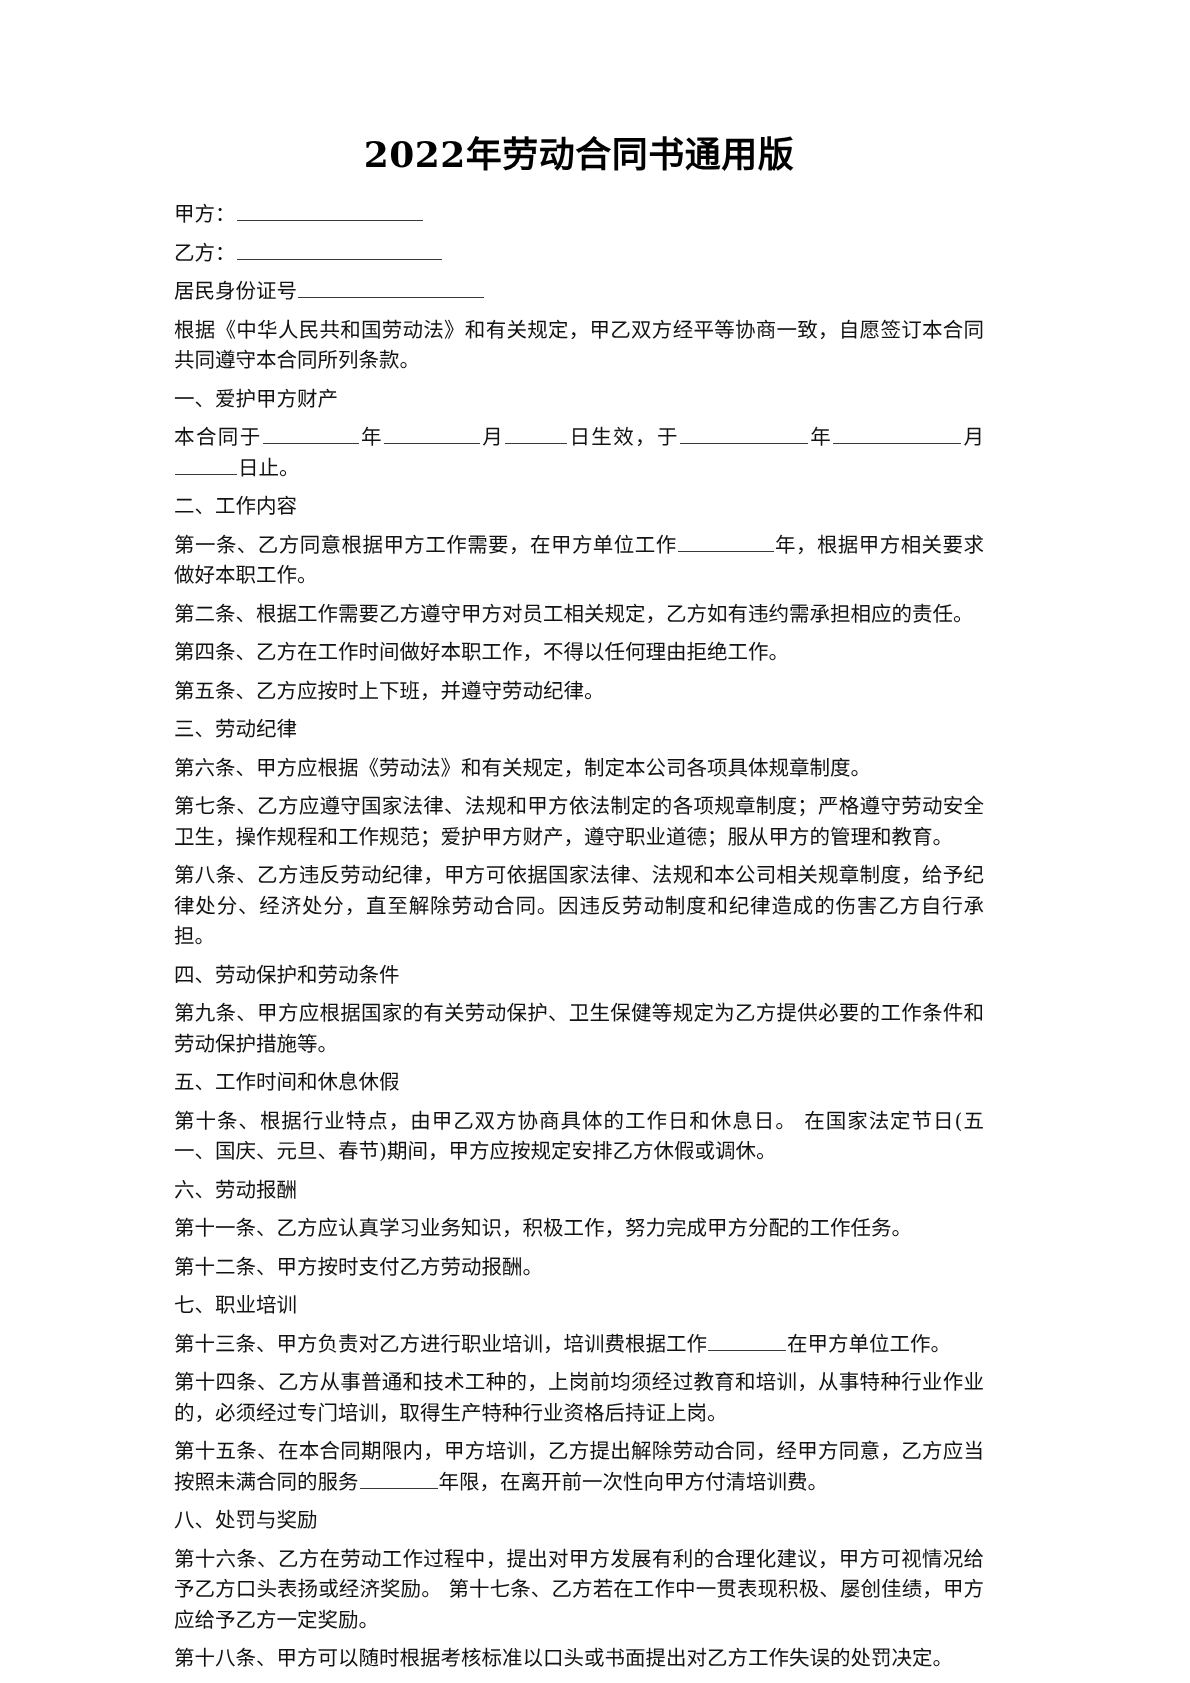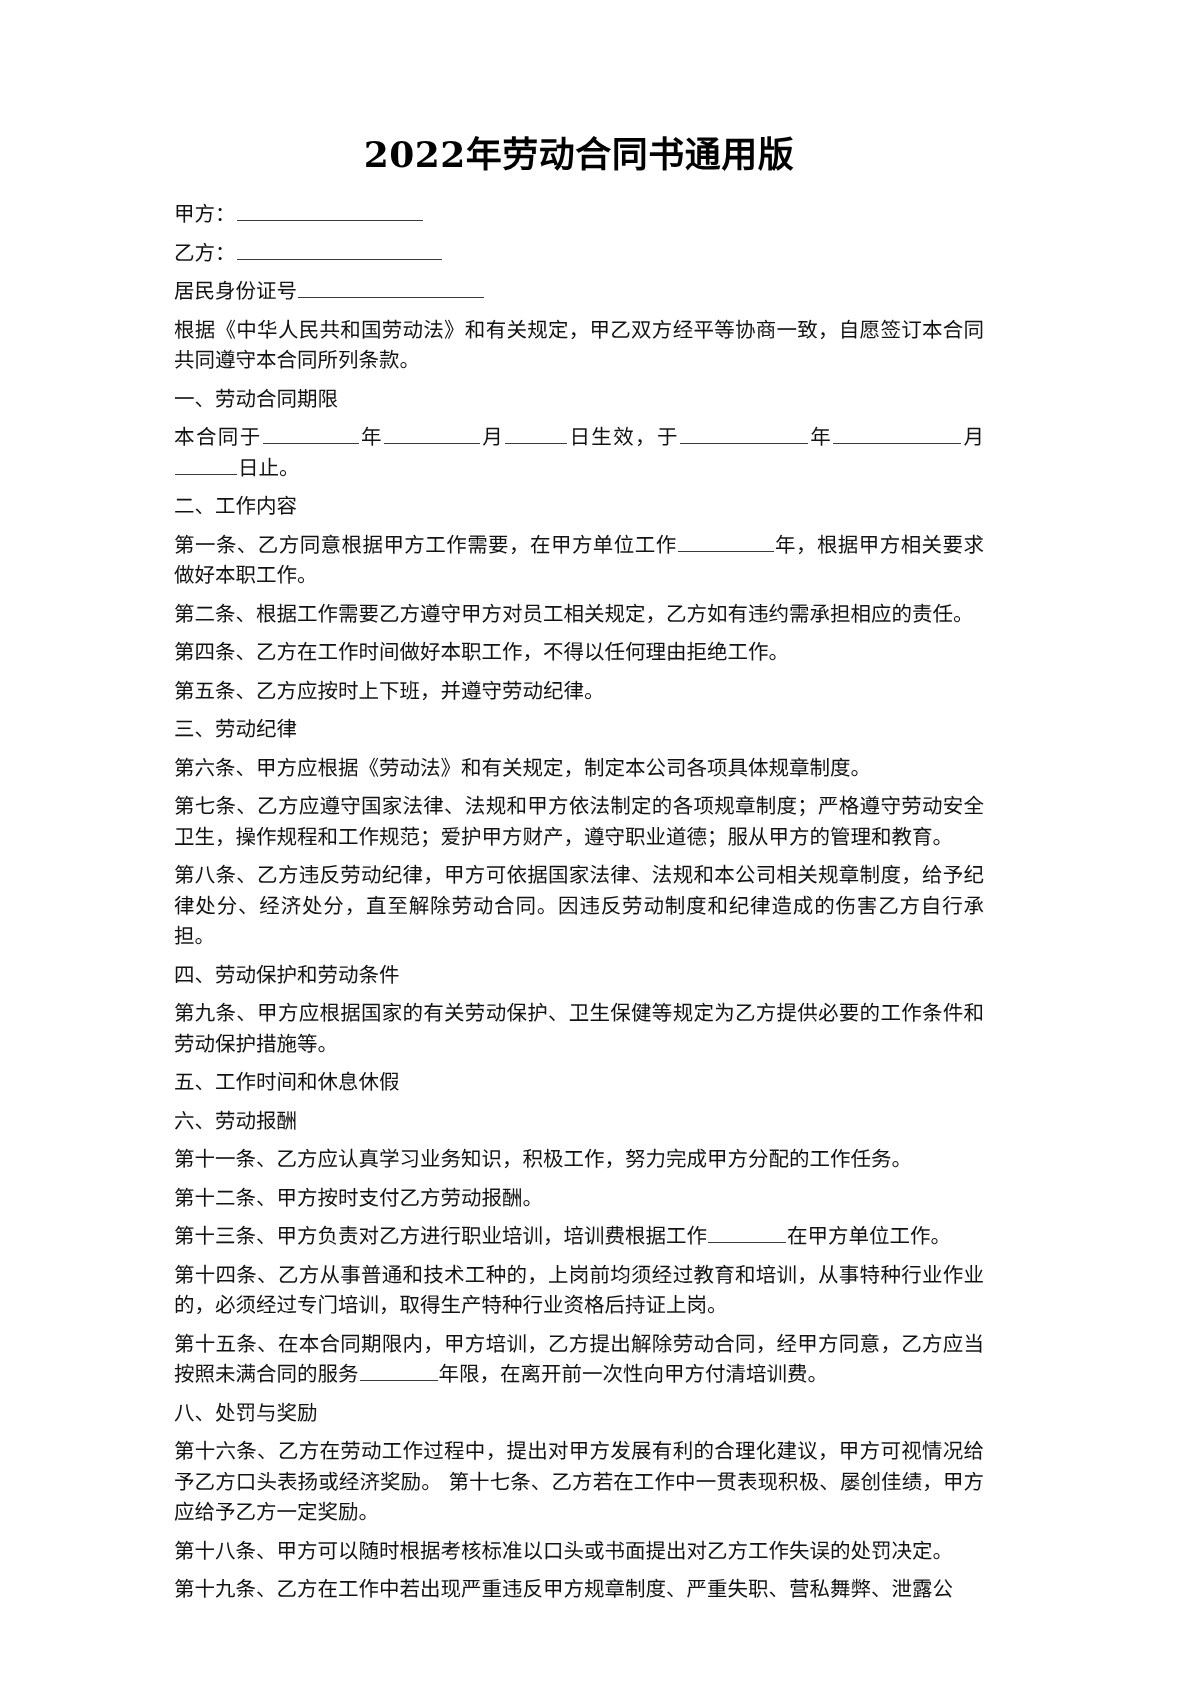--- a/index.html
+++ b/index.html
@@ -65,37 +65,39 @@
     <h1 class="doc-title">2022年劳动合同书通用版</h1>
 
     <div>
         <p class="line"><span>甲方：</span><span class="blank b-3xl"></span></p>
         <p class="line"><span>乙方：</span><span class="blank b-4xl"></span></p>
         <p class="line"><span>居民身份证号</span><span class="blank b-3xl"></span></p>
       </div>
 
     <div>
         <p class="line">根据《中华人民共和国劳动法》和有关规定，甲乙双方经平等协商一致，自愿签订本合同共同遵守本合同所列条款。</p>
-        <p class="line">一、劳动合同期限</p>
+        <p class="line">一、爱护甲方财产</p>
         <p class="line"><span>本合同于</span><span class="blank b-lg"></span><span>年</span><span class="blank b-lg"></span><span>月</span><span class="blank b-sm"></span><span>日生效，于</span><span class="blank b-xl"></span><span>年</span><span class="blank b-xl"></span><span>月</span><span class="blank b-sm"></span><span>日止。</span></p>
         <p class="line">二、工作内容</p>
         <p class="line"><span>第一条、乙方同意根据甲方工作需要，在甲方单位工作</span><span class="blank b-lg"></span><span>年，根据甲方相关要求做好本职工作。</span></p>
         <p class="line">第二条、根据工作需要乙方遵守甲方对员工相关规定，乙方如有违约需承担相应的责任。</p>
         <p class="line">第四条、乙方在工作时间做好本职工作，不得以任何理由拒绝工作。</p>
         <p class="line">第五条、乙方应按时上下班，并遵守劳动纪律。</p>
         <p class="line">三、劳动纪律</p>
         <p class="line">第六条、甲方应根据《劳动法》和有关规定，制定本公司各项具体规章制度。</p>
         <p class="line">第七条、乙方应遵守国家法律、法规和甲方依法制定的各项规章制度；严格遵守劳动安全卫生，操作规程和工作规范；爱护甲方财产，遵守职业道德；服从甲方的管理和教育。</p>
         <p class="line">第八条、乙方违反劳动纪律，甲方可依据国家法律、法规和本公司相关规章制度，给予纪律处分、经济处分，直至解除劳动合同。因违反劳动制度和纪律造成的伤害乙方自行承担。</p>
         <p class="line">四、劳动保护和劳动条件</p>
         <p class="line">第九条、甲方应根据国家的有关劳动保护、卫生保健等规定为乙方提供必要的工作条件和劳动保护措施等。</p>
         <p class="line">五、工作时间和休息休假</p>
+        <p class="line">第十条、根据行业特点，由甲乙双方协商具体的工作日和休息日。 在国家法定节日(五一、国庆、元旦、春节)期间，甲方应按规定安排乙方休假或调休。</p>
         <p class="line">六、劳动报酬</p>
         <p class="line">第十一条、乙方应认真学习业务知识，积极工作，努力完成甲方分配的工作任务。</p>
         <p class="line">第十二条、甲方按时支付乙方劳动报酬。</p>
+        <p class="line">七、职业培训</p>
         <p class="line"><span>第十三条、甲方负责对乙方进行职业培训，培训费根据工作</span><span class="blank b-md"></span><span>在甲方单位工作。</span></p>
         <p class="line">第十四条、乙方从事普通和技术工种的，上岗前均须经过教育和培训，从事特种行业作业的，必须经过专门培训，取得生产特种行业资格后持证上岗。</p>
         <p class="line"><span>第十五条、在本合同期限内，甲方培训，乙方提出解除劳动合同，经甲方同意，乙方应当按照未满合同的服务</span><span class="blank b-md"></span><span>年限，在离开前一次性向甲方付清培训费。</span></p>
         <p class="line">八、处罚与奖励</p>
         <p class="line">第十六条、乙方在劳动工作过程中，提出对甲方发展有利的合理化建议，甲方可视情况给予乙方口头表扬或经济奖励。 第十七条、乙方若在工作中一贯表现积极、屡创佳绩，甲方应给予乙方一定奖励。</p>
         <p class="line">第十八条、甲方可以随时根据考核标准以口头或书面提出对乙方工作失误的处罚决定。</p>
         <p class="line">第十九条、乙方在工作中若出现严重违反甲方规章制度、严重失职、营私舞弊、泄露公</p>
       </div>
 
   </div>

